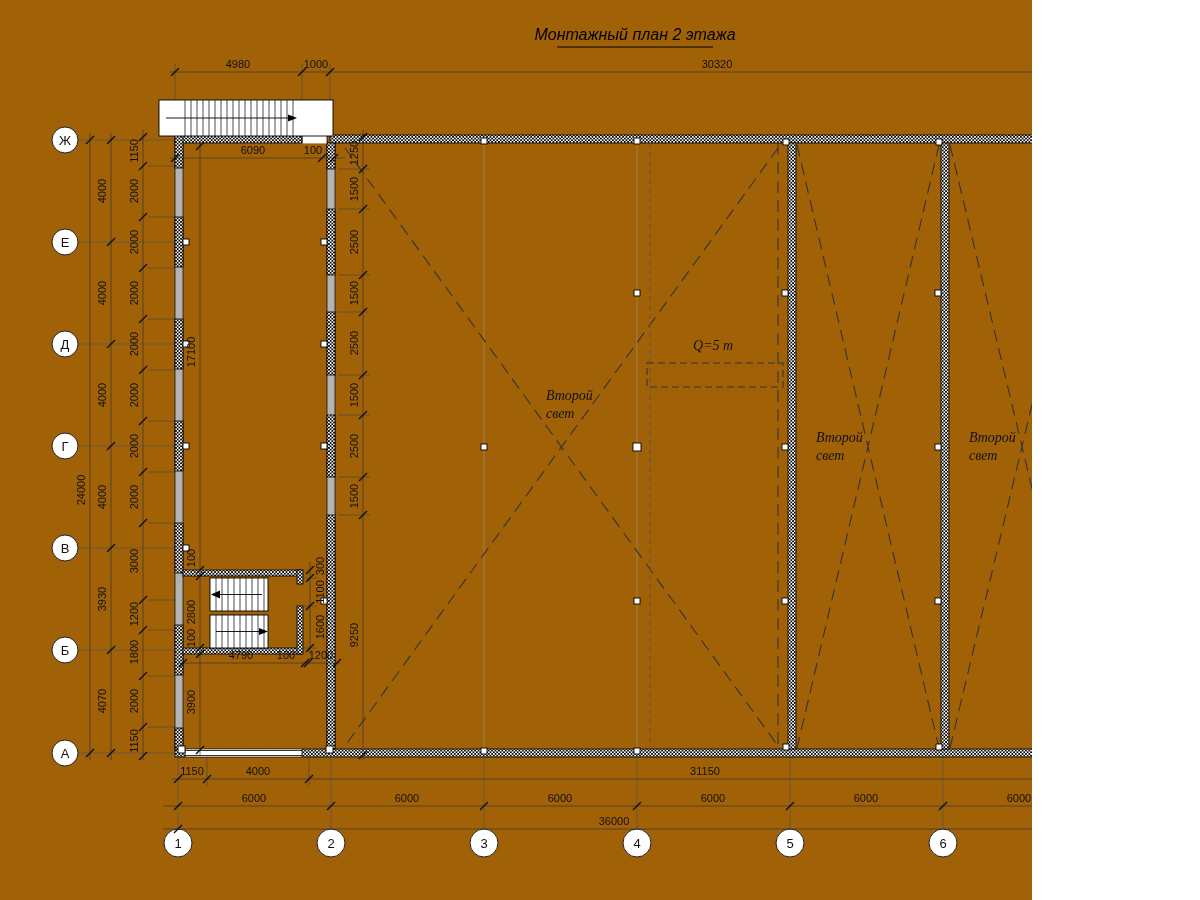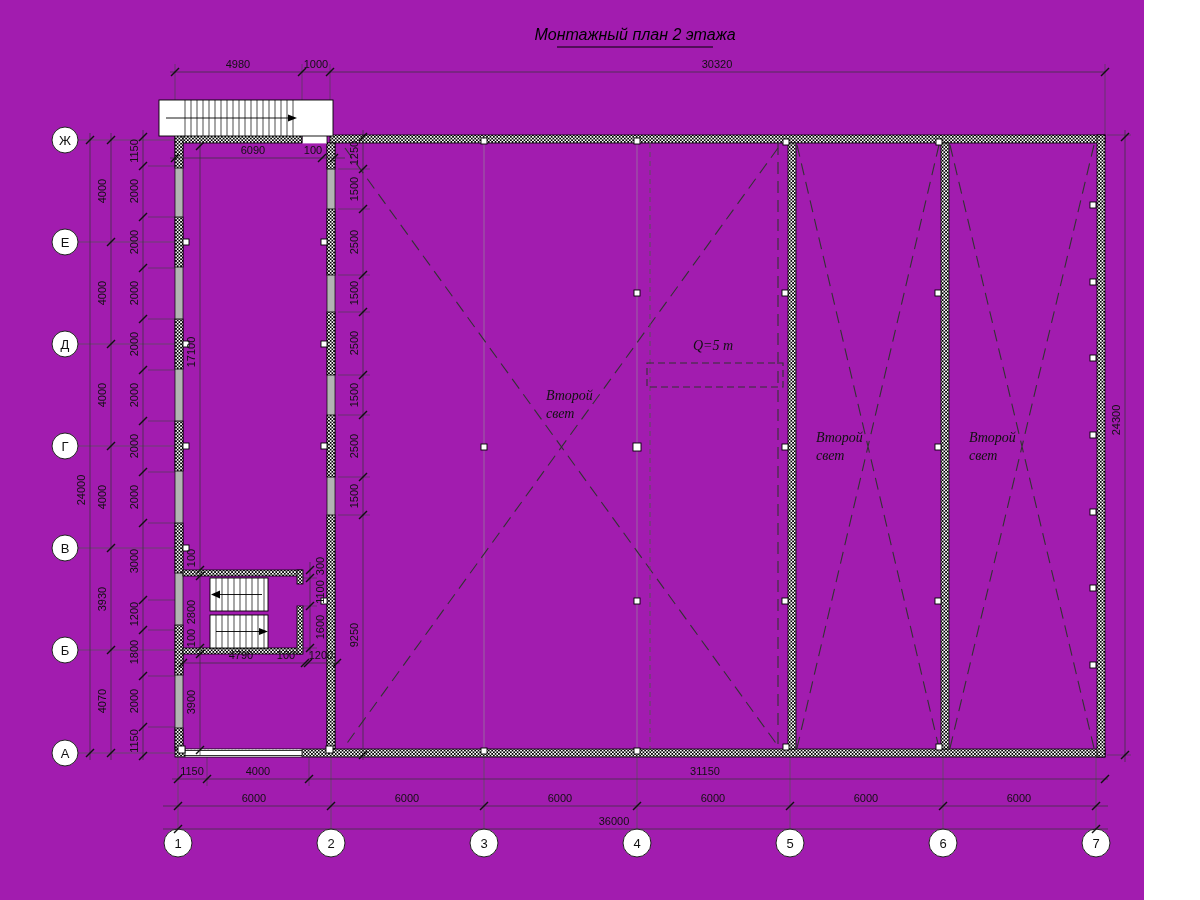--- a/index.html
+++ b/index.html
@@ -1,16 +1,16 @@
 <!DOCTYPE html>
 <html><head>
 <meta charset="utf-8">
 <style>
   html,body{margin:0;padding:0;background:#fff;}
-  .page{width:1144px;height:900px;background:#a21caf;position:relative;overflow:hidden;}
+  .page{width:1032px;height:900px;background:#a16207;position:relative;overflow:hidden;}
   svg{display:block;}
   .dimline{stroke:#333;stroke-width:.7;fill:none}
   .ext{stroke:#444;stroke-width:.6;fill:none}
   .dimtick{stroke:#111;stroke-width:1.4}
   .dimtxt{font:11px "Liberation Sans",sans-serif;fill:#111;text-anchor:middle}
   .wall{fill:url(#hatch);stroke:#000;stroke-width:.8}
   .graywall{fill:#b3b3b3;stroke:#000;stroke-width:.7}
   .axis{stroke:#555;stroke-width:.7;fill:none}
   .faint{stroke:#999;stroke-width:.6;fill:none}
   .thin{stroke:#000;stroke-width:.8;fill:none}

